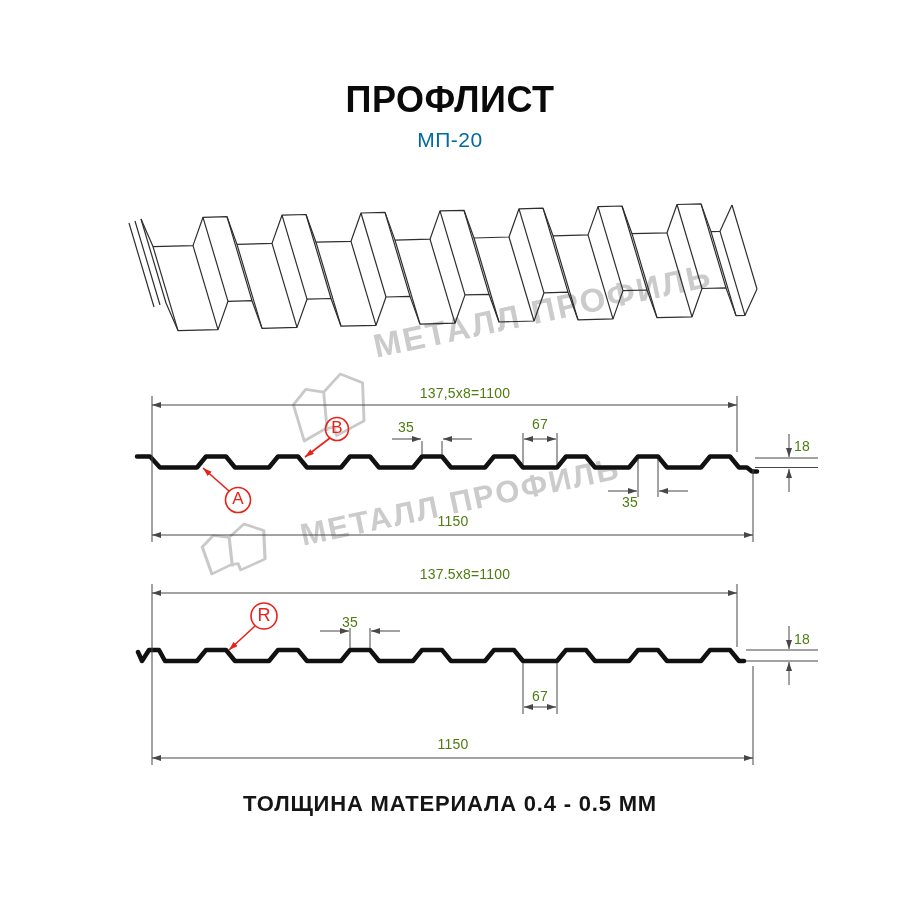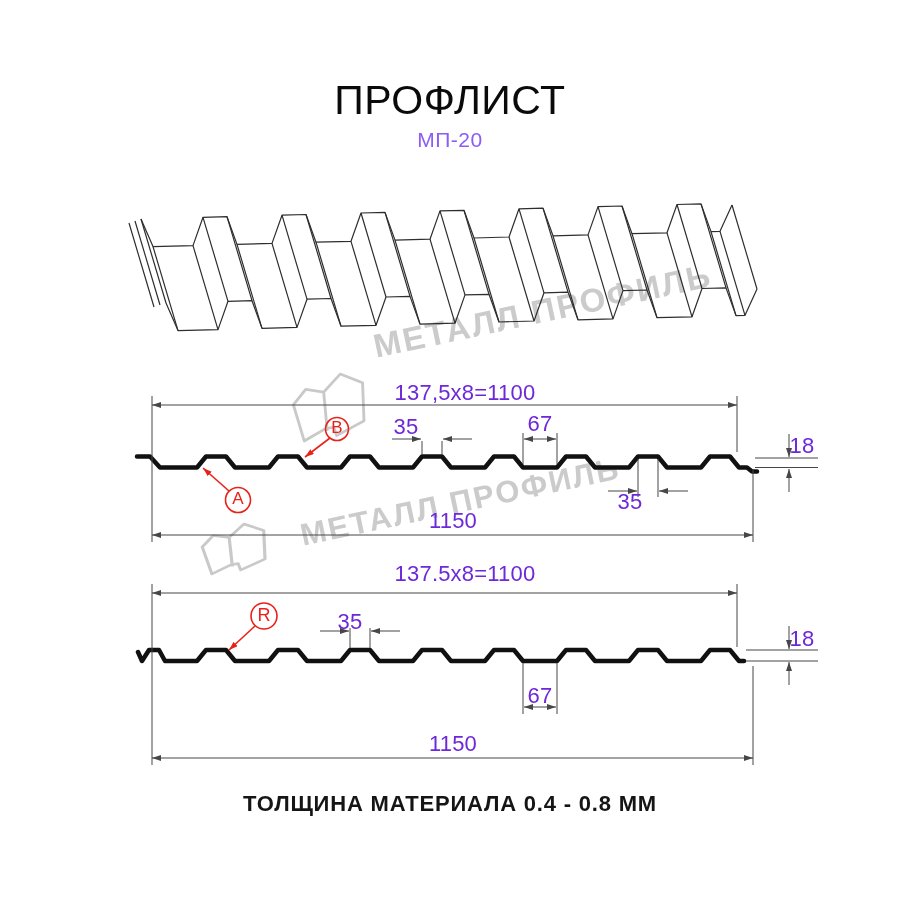--- a/index.html
+++ b/index.html
@@ -1,25 +1,25 @@
 <!DOCTYPE html>
 <html><head>
 <meta charset="utf-8">
 <style>
   html,body{margin:0;padding:0;background:#ffffff;}
   #stage{position:relative;width:900px;height:900px;background:#fff;overflow:hidden;
          font-family:"Liberation Sans",sans-serif;}
-  .lbl{position:absolute;transform:translate(-50%,-50%);font-size:22px;color:#6d28d9;
+  .lbl{position:absolute;transform:translate(-50%,-50%);font-size:14px;color:#4d7c0f;
        white-space:nowrap;letter-spacing:0.2px;}
   .mk{position:absolute;transform:translate(-50%,-54%);font-size:17px;font-weight:500;
       color:#e8221a;white-space:nowrap;}
-  .title{position:absolute;transform:translate(-50%,-50%);font-size:41px;font-weight:400;
+  .title{position:absolute;transform:translate(-50%,-50%);font-size:36px;font-weight:700;
          color:#0a0a0a;letter-spacing:0.5px;white-space:nowrap;}
   .subtitle{position:absolute;transform:translate(-50%,-50%);font-size:21px;font-weight:500;
-            color:#8b5cf6;letter-spacing:0.5px;white-space:nowrap;}
+            color:#0369a1;letter-spacing:0.5px;white-space:nowrap;}
   .footer{position:absolute;transform:translate(-50%,-50%);font-size:22px;font-weight:600;
           color:#151515;letter-spacing:0.8px;white-space:nowrap;}
   .wm{position:absolute;font-weight:700;color:#cbcbcb;letter-spacing:2px;white-space:nowrap;
       transform-origin:0 50%;}
   #wm1{left:374px;top:347px;font-size:33px;transform:translateY(-50%) rotate(-12deg);}
   #wm2{left:301px;top:536px;font-size:31px;transform:translateY(-50%) rotate(-12deg);}
   svg{position:absolute;left:0;top:0;}
   .dim{stroke:#474747;stroke-width:1;fill:none;}
   .prof{stroke:#111;stroke-width:4.5;fill:none;stroke-linejoin:round;stroke-linecap:round;}
   .wire{stroke:#2e2e2e;stroke-width:1.2;fill:none;stroke-linejoin:round;}
@@ -133,14 +133,14 @@
   <span class="mk" style="left:238px;top:500px">A</span>
   <span class="mk" style="left:337px;top:429px">B</span>
 
   <span class="lbl" style="left:465px;top:574px">137.5x8=1100</span>
   <span class="lbl" style="left:350px;top:622px">35</span>
   <span class="lbl" style="left:540px;top:696px">67</span>
   <span class="lbl" style="left:802px;top:639px">18</span>
   <span class="lbl" style="left:453px;top:744px">1150</span>
   <span class="mk" style="left:264px;top:616px;font-size:18px">R</span>
 
-  <span class="footer" style="left:450px;top:804px">ТОЛЩИНА МАТЕРИАЛА 0.4 - 0.8 ММ</span>
+  <span class="footer" style="left:450px;top:804px">ТОЛЩИНА МАТЕРИАЛА 0.4 - 0.5 ММ</span>
 </div>
 
 </body></html>

